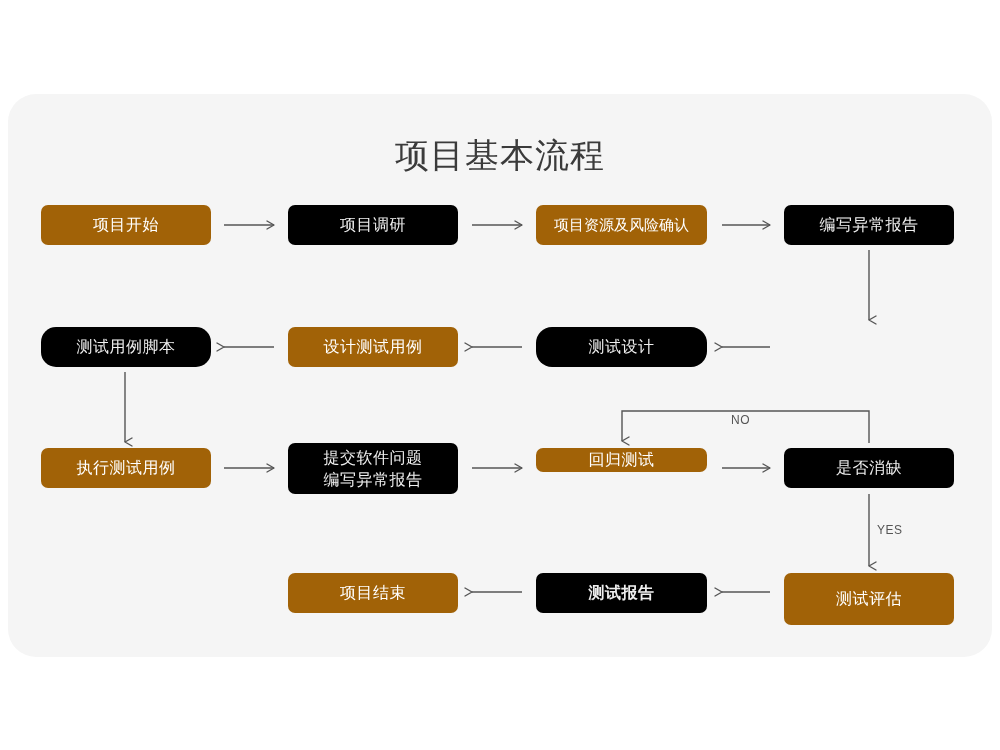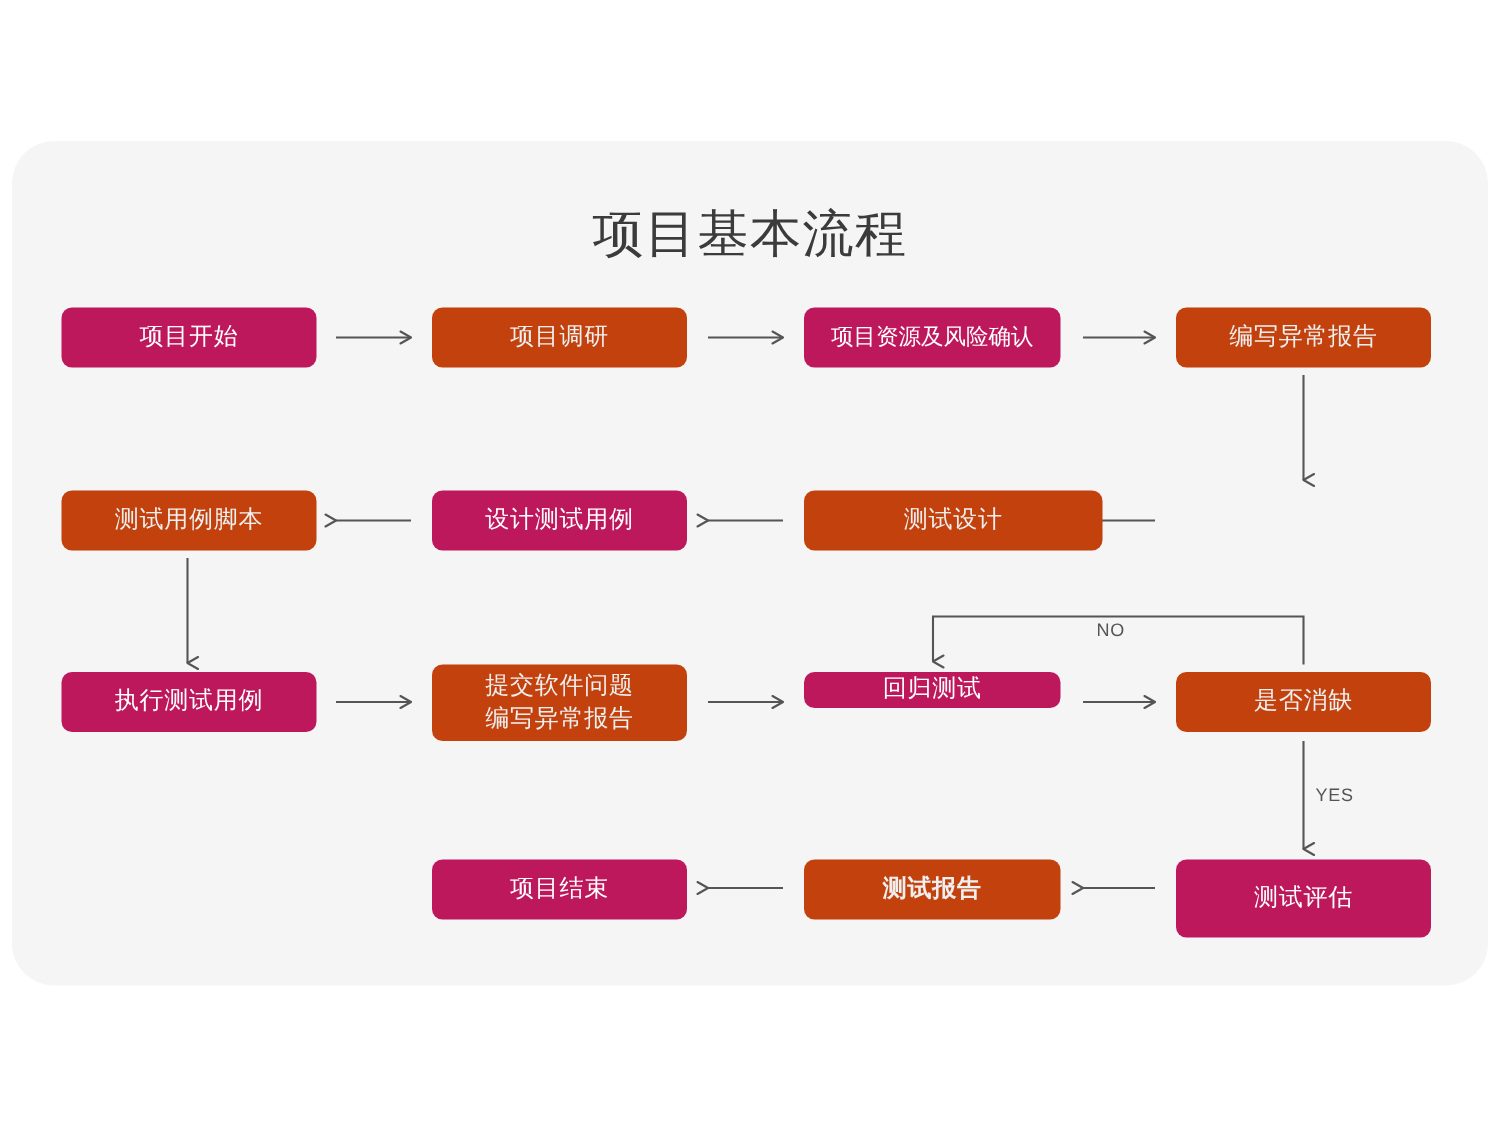--- a/index.html
+++ b/index.html
@@ -52,25 +52,25 @@
     align-items: center;
     justify-content: center;
     text-align: center;
     font-size: 16px;
     line-height: 1.32;
     letter-spacing: 0.5px;
     white-space: pre-line;
     user-select: none;
   }
   .node.purple {
-    background: #be185d;
+    background: #a16207;
     color: #ffffff;
   }
   .node.gray {
-    background: #c2410c;
+    background: #000000;
     color: #efefef;
   }
   .node.tight {
     font-size: 15px;
     letter-spacing: 0px;
   }
 
   
   #wires {
     position: absolute;
@@ -135,23 +135,23 @@
   </svg>
 
   <div class="edge-label" style="left:731px; top:413px;">NO</div>
   <div class="edge-label" style="left:877px; top:523px;">YES</div>
 
   <div class="node purple" style="left:41px; top:205px; width:170px; height:40px;">项目开始</div>
   <div class="node gray" style="left:288px; top:205px; width:170px; height:40px;">项目调研</div>
   <div class="node purple tight" style="left:536px; top:205px; width:171px; height:40px;">项目资源及风险确认</div>
   <div class="node gray" style="left:784px; top:205px; width:170px; height:40px;">编写异常报告</div>
 
-  <div class="node gray" style="left:41px; top:327px; width:170px; height:40px;">测试用例脚本</div>
+  <div class="node gray" style="left:41px; top:327px; width:170px; height:40px;border-radius:15px;">测试用例脚本</div>
   <div class="node purple" style="left:288px; top:327px; width:170px; height:40px;">设计测试用例</div>
-  <div class="node gray" style="left:536px; top:327px; width:199px; height:40px;">测试设计</div>
+  <div class="node gray" style="left:536px; top:327px; width:171px; height:40px;border-radius:16px;">测试设计</div>
 
   <div class="node purple" style="left:41px; top:448px; width:170px; height:40px;">执行测试用例</div>
   <div class="node gray" style="left:288px; top:443px; width:170px; height:51px;">提交软件问题
 编写异常报告</div>
   <div class="node purple" style="left:536px; top:448px; width:171px; height:24px;">回归测试</div>
   <div class="node gray" style="left:784px; top:448px; width:170px; height:40px;">是否消缺</div>
 
   <div class="node purple" style="left:288px; top:573px; width:170px; height:40px;">项目结束</div>
   <div class="node gray" style="left:536px; top:573px; width:171px; height:40px;font-weight:bold;">测试报告</div>
   <div class="node purple" style="left:784px; top:573px; width:170px; height:52px;">测试评估</div>

